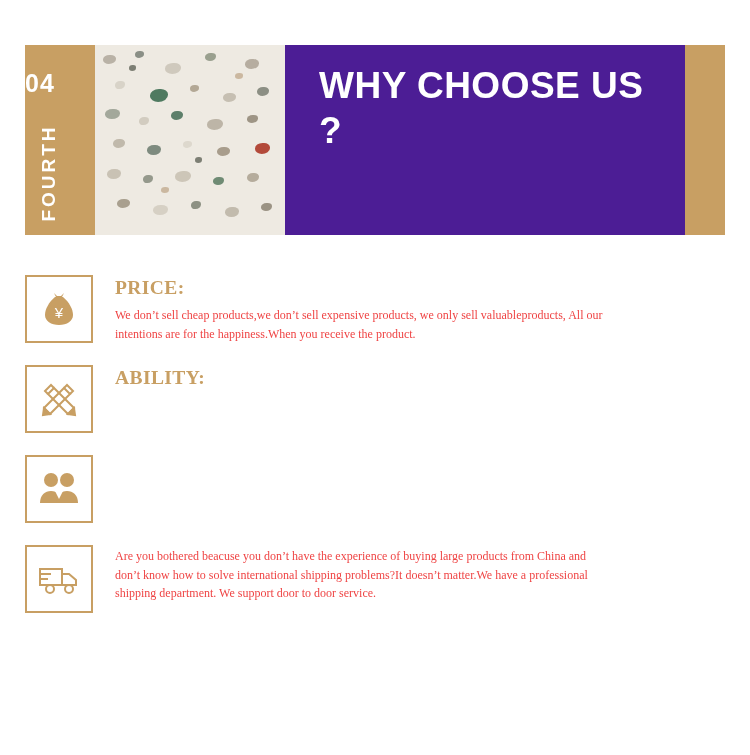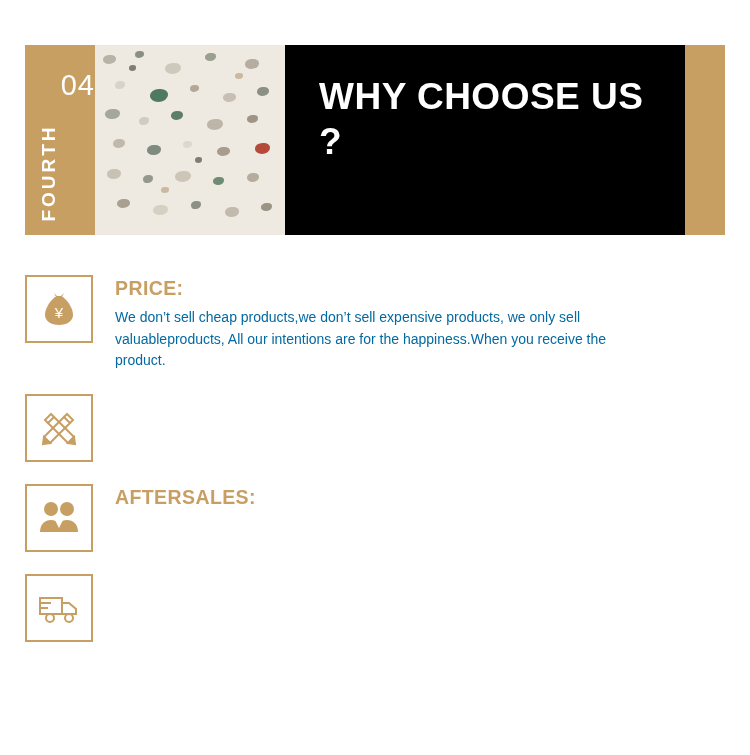--- a/index.html
+++ b/index.html
@@ -37,23 +37,23 @@
     background: #c89f63;
     color: #ffffff;
     position: relative;
     flex: none;
   }
   .ordinal-number {
     position: absolute;
     top: 24px;
     left: 0;
     width: 70px;
-    text-align: right;
-    font-size: 29px;
-    font-weight: normal;
+    text-align: left;
+    font-size: 25px;
+    font-weight: bold;
     letter-spacing: 1px;
   }
   .ordinal-word {
     position: absolute;
     bottom: 14px;
     left: 50%;
     transform: translateX(-50%) rotate(-90deg);
     transform-origin: center bottom;
     white-space: nowrap;
     font-size: 19px;
@@ -69,23 +69,23 @@
     position: relative;
     overflow: hidden;
   }
   .terrazzo .chip {
     position: absolute;
     border-radius: 50% 40% 55% 45%;
   }
 
   .title-box {
     flex: 1 1 auto;
-    background: #000000;
-    position: relative;
-    padding: 29px 0 0 34px;
+    background: #4c1d95;
+    position: relative;
+    padding: 18px 0 0 34px;
     box-sizing: border-box;
   }
   .title-text {
     color: #ffffff;
     font-size: 37px;
     font-weight: bold;
     line-height: 1.22;
     letter-spacing: 0.5px;
     max-width: 330px;
   }
@@ -124,31 +124,32 @@
     box-sizing: border-box;
     flex: none;
     display: flex;
     align-items: center;
     justify-content: center;
     margin-right: 22px;
   }
   .feature-text {
     flex: 1 1 auto;
     padding-top: 2px;
+    font-family: Liberation Serif, serif;
   }
   .feature-title {
     color: #c89f63;
     font-size: 19.5px;
     font-weight: bold;
     letter-spacing: 0.4px;
     margin-bottom: 7px;
   }
   .feature-body {
-    color: #0369a1;
-    font-size: 14px;
+    color: #ef4444;
+    font-size: 12px;
     line-height: 1.55;
     max-width: 492px;
   }
   .feature.aftersales .icon-box { margin-bottom: 0; }
 </style>
 </head>
 <body>
 
 <div class="page">
 
@@ -226,50 +227,51 @@
             <path d="M6 30 L26 10 l6 6 L12 36 z"></path>
             <path d="M6 30 L12 36 L5 37 z" fill="#c89f63"></path>
             <path d="M26 10 l3 -3 l6 6 l-3 3"></path>
             <path d="M36 30 L16 10 l-6 6 L30 36 z"></path>
             <path d="M36 30 L30 36 L37 37 z" fill="#c89f63"></path>
             <path d="M16 10 l-3 -3 l-6 6 l3 3"></path>
           </g>
         </svg>
       </div>
       <div class="feature-text">
+        <div class="feature-title">ABILITY:</div>
       </div>
     </div>
 
     <div class="feature aftersales">
       <div class="icon-box">
         <svg width="42" height="40" viewBox="0 0 42 40">
           <circle cx="13" cy="11" r="7" fill="#c89f63"></circle>
           <circle cx="29" cy="11" r="7" fill="#c89f63"></circle>
           <path d="M2 34 c0 -8 5 -12 11 -12 c6 0 11 4 11 12 z" fill="#c89f63"></path>
           <path d="M18 34 c0 -8 5 -12 11 -12 c6 0 11 4 11 12 z" fill="#c89f63"></path>
           <path d="M17 22 l4 8 l4 -8 z" fill="#ffffff"></path>
         </svg>
       </div>
       <div class="feature-text">
-        <div class="feature-title">AFTERSALES:</div>
       </div>
     </div>
 
     <div class="feature">
       <div class="icon-box">
         <svg width="44" height="34" viewBox="0 0 44 34">
           <g stroke="#c89f63" stroke-width="2" fill="none">
             <rect x="3" y="7" width="22" height="16"></rect>
             <path d="M25 12 h7 l7 6 v5 h-14 z"></path>
             <line x1="3" y1="12" x2="14" y2="12"></line>
             <line x1="3" y1="17" x2="11" y2="17"></line>
             <circle cx="13" cy="27" r="4" fill="#ffffff"></circle>
             <circle cx="32" cy="27" r="4" fill="#ffffff"></circle>
           </g>
         </svg>
       </div>
       <div class="feature-text">
+        <div class="feature-body">Are you bothered beacuse you don’t have the experience of buying large products from China and don’t know how to solve international shipping problems?It doesn’t matter.We have a professional shipping department. We support door to door service.</div>
       </div>
     </div>
 
   </div>
 
 </div>
 
 </body></html>

